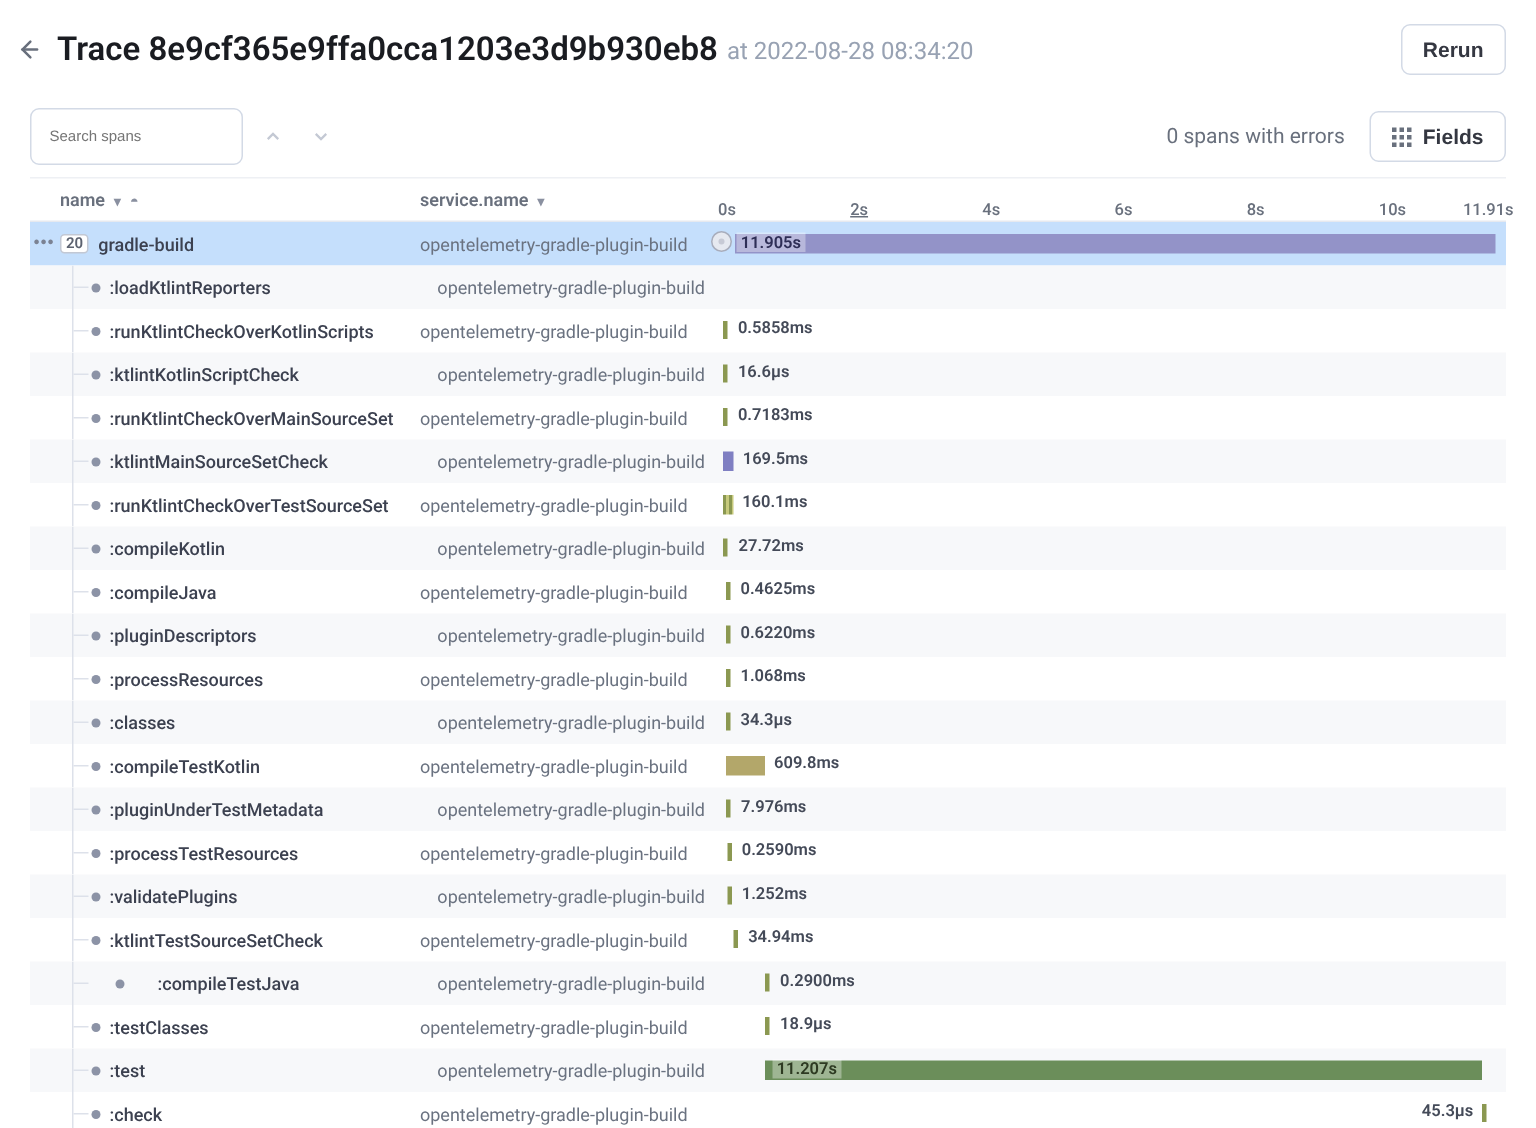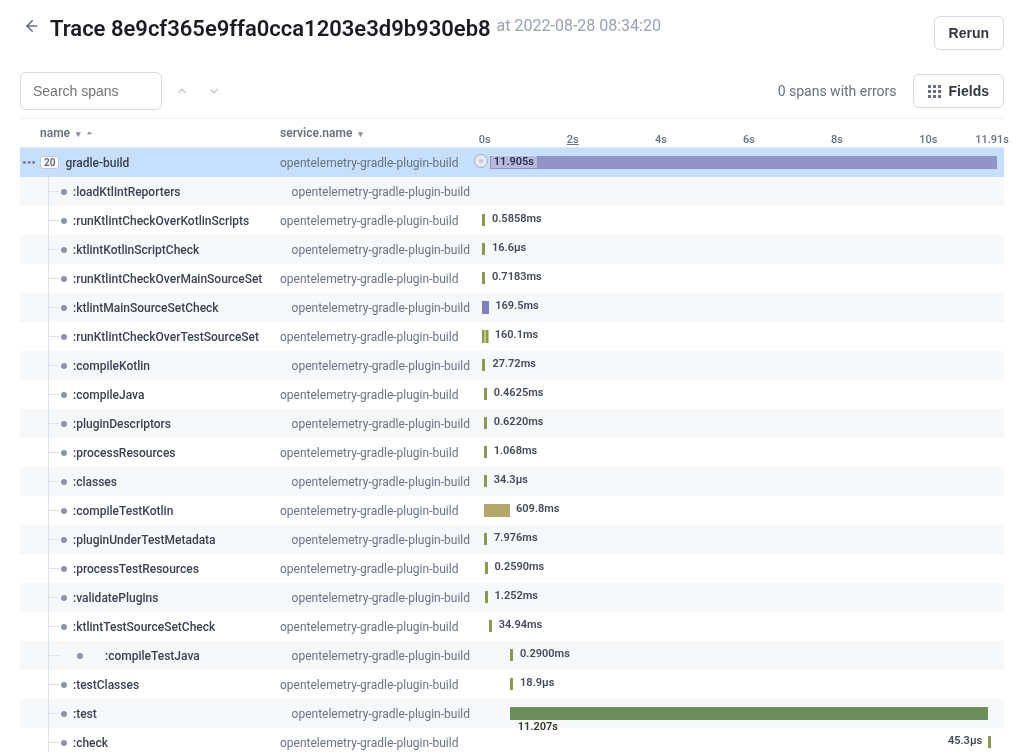--- a/index.html
+++ b/index.html
@@ -7,21 +7,22 @@
     font-family: -apple-system, BlinkMacSystemFont, "Segoe UI", Roboto, Helvetica, Arial, sans-serif;
     font-size: 13px;
     color: #343741;
     background: #fff;
     width: 1024px;
     height: 752px;
     overflow: hidden;
   }
   .header {
     display: flex;
-    padding: 16px 20px 12px 20px;
+    align-items: center;
+    padding: 16px 20px 12px 8px;
   }
   .back-arrow {
     width: 20px; height: 20px;
     margin-right: 10px;
     cursor: pointer;
     display:flex;align-items:center;justify-content:center;
     color:#69707D;
     font-size:18px;
   }
   .trace-title {
@@ -54,21 +55,21 @@
     align-items:center;
     padding: 10px 20px 8px 20px;
     gap:8px;
   }
   .search-input {
     width: 142px;
     height: 38px;
     border:1px solid #D3DAE6;
     border-radius:6px;
     padding: 0 12px;
-    font-size:14px;
+    font-size:10px;
     color:#69707D;
   }
   .nav-btn {
     width:24px;height:24px;
     display:flex;align-items:center;justify-content:center;
     color:#c4c9d4;
     cursor:pointer;
   }
   .error-count {
     font-size:14px;
@@ -540,21 +541,21 @@
           <div style="display: flex; align-items: center; height: 100%;">
             <div style="width: 1px; height: 29px; background: rgb(221, 225, 234); margin-right: 0px;"></div>
             <div style="width: 10px; height: 1px; background: rgb(221, 225, 234);"></div>
           </div>
           <span class="dot"></span>
           <span class="span-name">:test</span>
         </div>
         <div class="svc-col">opentelemetry-gradle-plugin-build</div>
         <div class="tl-col">
           <div class="bar" style="left: 7.58354%; width: 89.3925%; background: rgb(107, 142, 90);"></div>
-          <div class="bar-label" style="left: 8.38354%; top: 21px; color: rgb(45, 58, 34); background: rgba(255, 255, 255, 0.35); padding: 0px 3px;">11.207s</div>
+          <div class="bar-label" style="left: 8.38354%; top: 7px; color: rgb(45, 58, 34); background: rgba(255, 255, 255, 0.35); padding: 0px 3px;">11.207s</div>
         </div>
       </div>
       <div class="row">
         <div class="tree-col" style="padding-left: 28px;">
           <div style="display: flex; align-items: center; height: 100%;">
             <div style="width: 1px; height: 29px; background: rgb(221, 225, 234); margin-right: 0px;"></div>
             <div style="width: 10px; height: 1px; background: rgb(221, 225, 234);"></div>
           </div>
           <span class="dot"></span>
           <span class="span-name">:check</span>

